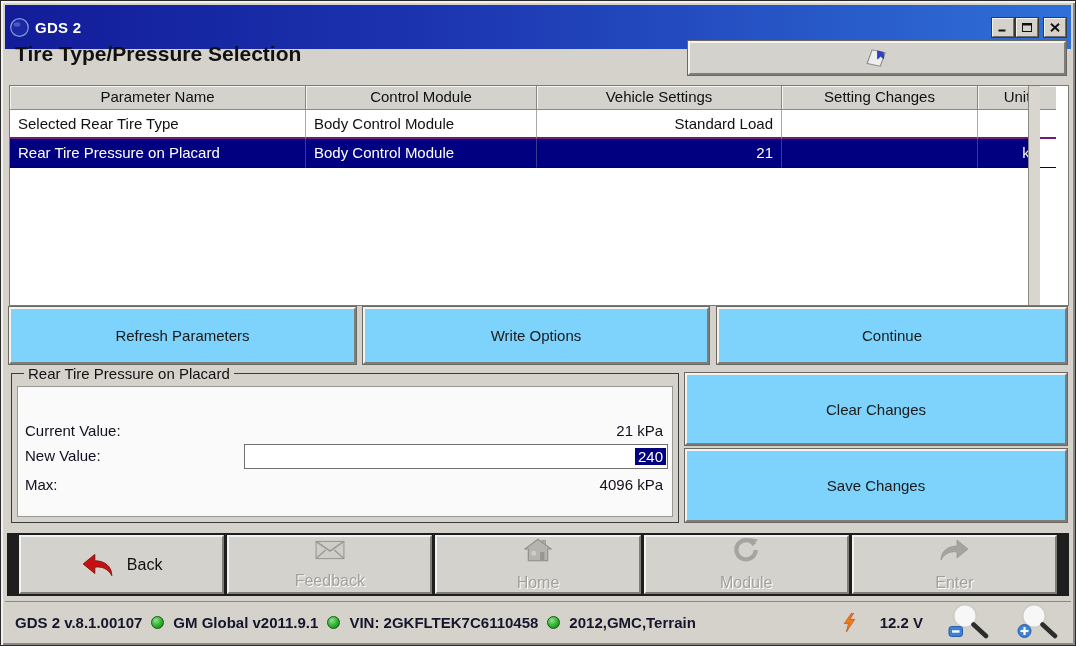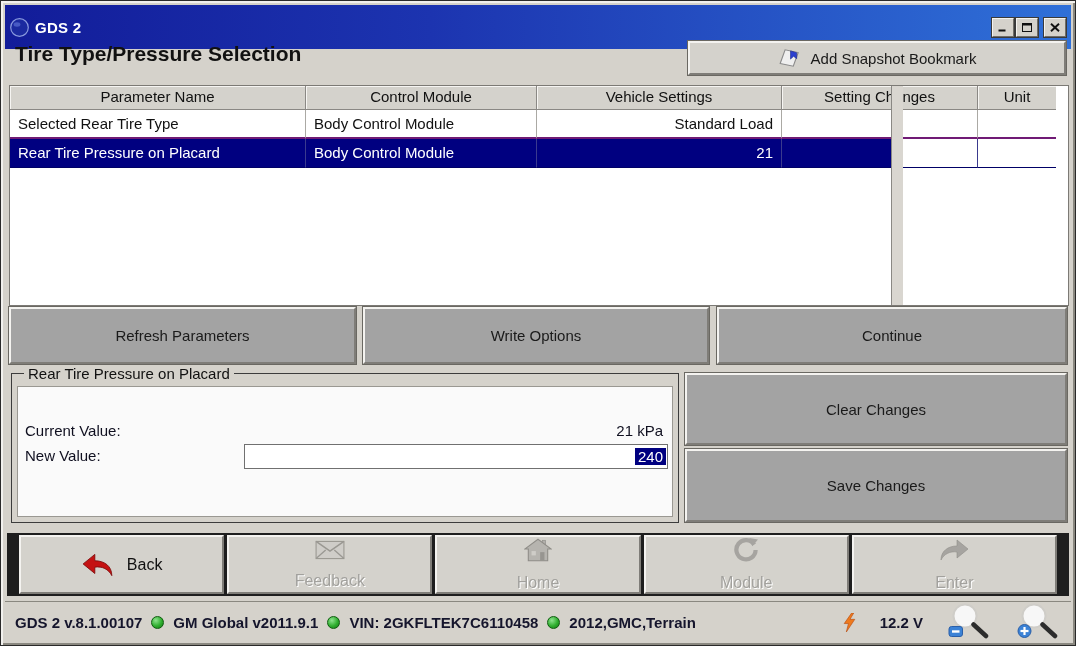--- a/index.html
+++ b/index.html
@@ -37,42 +37,42 @@
     border-top:2px solid #f4f3f0; border-left:2px solid #f4f3f0;
     border-right:2px solid #7f7d78; border-bottom:2px solid #7f7d78;
     box-shadow:0 0 0 1px #6a6862; font-size:15px; color:#1a1a1a; cursor:pointer;
   }
 
   
   .table-wrap {
     position:absolute; left:8px; top:84px; width:1060px; height:221px;
     border:1px solid #7c7a75; background:#ffffff; display:flex;
   }
-  .table-main { width:881px; display:flex; flex-direction:column; }
+  .table-main { width:1018px; display:flex; flex-direction:column; }
   .thead, .trow { display:grid; grid-template-columns:296px 231px 245px 196px 78px; }
   .thead { height:24px; }
   .th {
     background:#d4d2cc; font-size:15px; color:#111; text-align:center; line-height:22px;
     border-right:1px solid #8a8884; border-bottom:1px solid #8a8884;
     box-shadow:inset 1px 1px 0 #f6f5f2; overflow:hidden; white-space:nowrap;
   }
   .trow { height:29px; background:#ffffff; color:#111; cursor:default; }
   .cell {
     font-size:15px; line-height:28px; padding:0 8px; overflow:hidden; white-space:nowrap;
     border-right:1px solid #aba9a4; border-bottom:2px solid #701a75;
   }
   .cell.num { text-align:right; }
   .trow.selected { background:#000080; color:#ffffff; }
   .trow.selected .cell { border-right:1px solid #3a3a8e; border-bottom:1px solid #000066; }
   .tfill { flex:1; background:#ffffff; }
   .table-scrollbar { width:12px; background:#d9d6d0; border-left:1px solid #8a8884; }
 
   
   .btn3d {
-    position:absolute; background:#a3a3a3; display:flex; align-items:center; justify-content:center;
+    position:absolute; background:#7dd3fc; display:flex; align-items:center; justify-content:center;
     font-size:15px; color:#1a1a1a; cursor:pointer;
     border-top:2px solid #f4f3f0; border-left:2px solid #f4f3f0;
     border-right:2px solid #7f7d78; border-bottom:2px solid #7f7d78;
     box-shadow:0 0 0 1px #6a6862;
   }
   .btn-refresh  { left:8px;   top:306px; width:347px; height:57px; }
   .btn-write    { left:362px; top:306px; width:346px; height:57px; }
   .btn-continue { left:716px; top:306px; width:350px; height:57px; }
   .btn-clear    { left:684px; top:372px; width:382px; height:72px; }
   .btn-save     { left:684px; top:448px; width:382px; height:73px; }
@@ -161,21 +161,20 @@
       </div>
     </div>
   </div>
 
   <div class="page-title">Tire Type/Pressure Selection</div>
   <div class="bookmark-btn">
     <svg width="24" height="22" viewBox="0 0 22 20">
       <polygon points="2,15 14,17.5 18.5,5 6.5,2.5" fill="#efefef" stroke="#8a8a8a"></polygon>
       <path d="M11.5 3.5 L11.5 11 L14.3 8.4 L17.1 10.6 L17.1 5.2 Z" fill="#2b3fd0" stroke="#1a2a90" stroke-width="0.6"></path>
     </svg>
-    <span>Add Snapshot Bookmark</span>
   </div>
 
   <div class="table-wrap">
     <div class="table-main">
       <div class="thead">
         <div class="th">Parameter Name</div>
         <div class="th">Control Module</div>
         <div class="th">Vehicle Settings</div>
         <div class="th">Setting Changes</div>
         <div class="th" style="border-right:none;">Unit</div>
@@ -214,20 +213,24 @@
     <div class="param-inner">
       <div class="prow prow-cur">
         <span class="plabel">Current Value:</span>
         <span class="pvalue">21 kPa</span>
       </div>
       <div class="prow prow-new">
         <span class="plabel">New Value:</span>
         <div class="value-input">
           <span class="sel">240</span>
         </div>
+      </div>
+      <div class="prow prow-max">
+        <span class="plabel">Max:</span>
+        <span class="pvalue">4096 kPa</span>
       </div>
     </div>
   </div>
 
   <div class="btn3d btn-clear">
     <span>Clear Changes</span>
   </div>
   <div class="btn3d btn-save">
     <span>Save Changes</span>
   </div>

